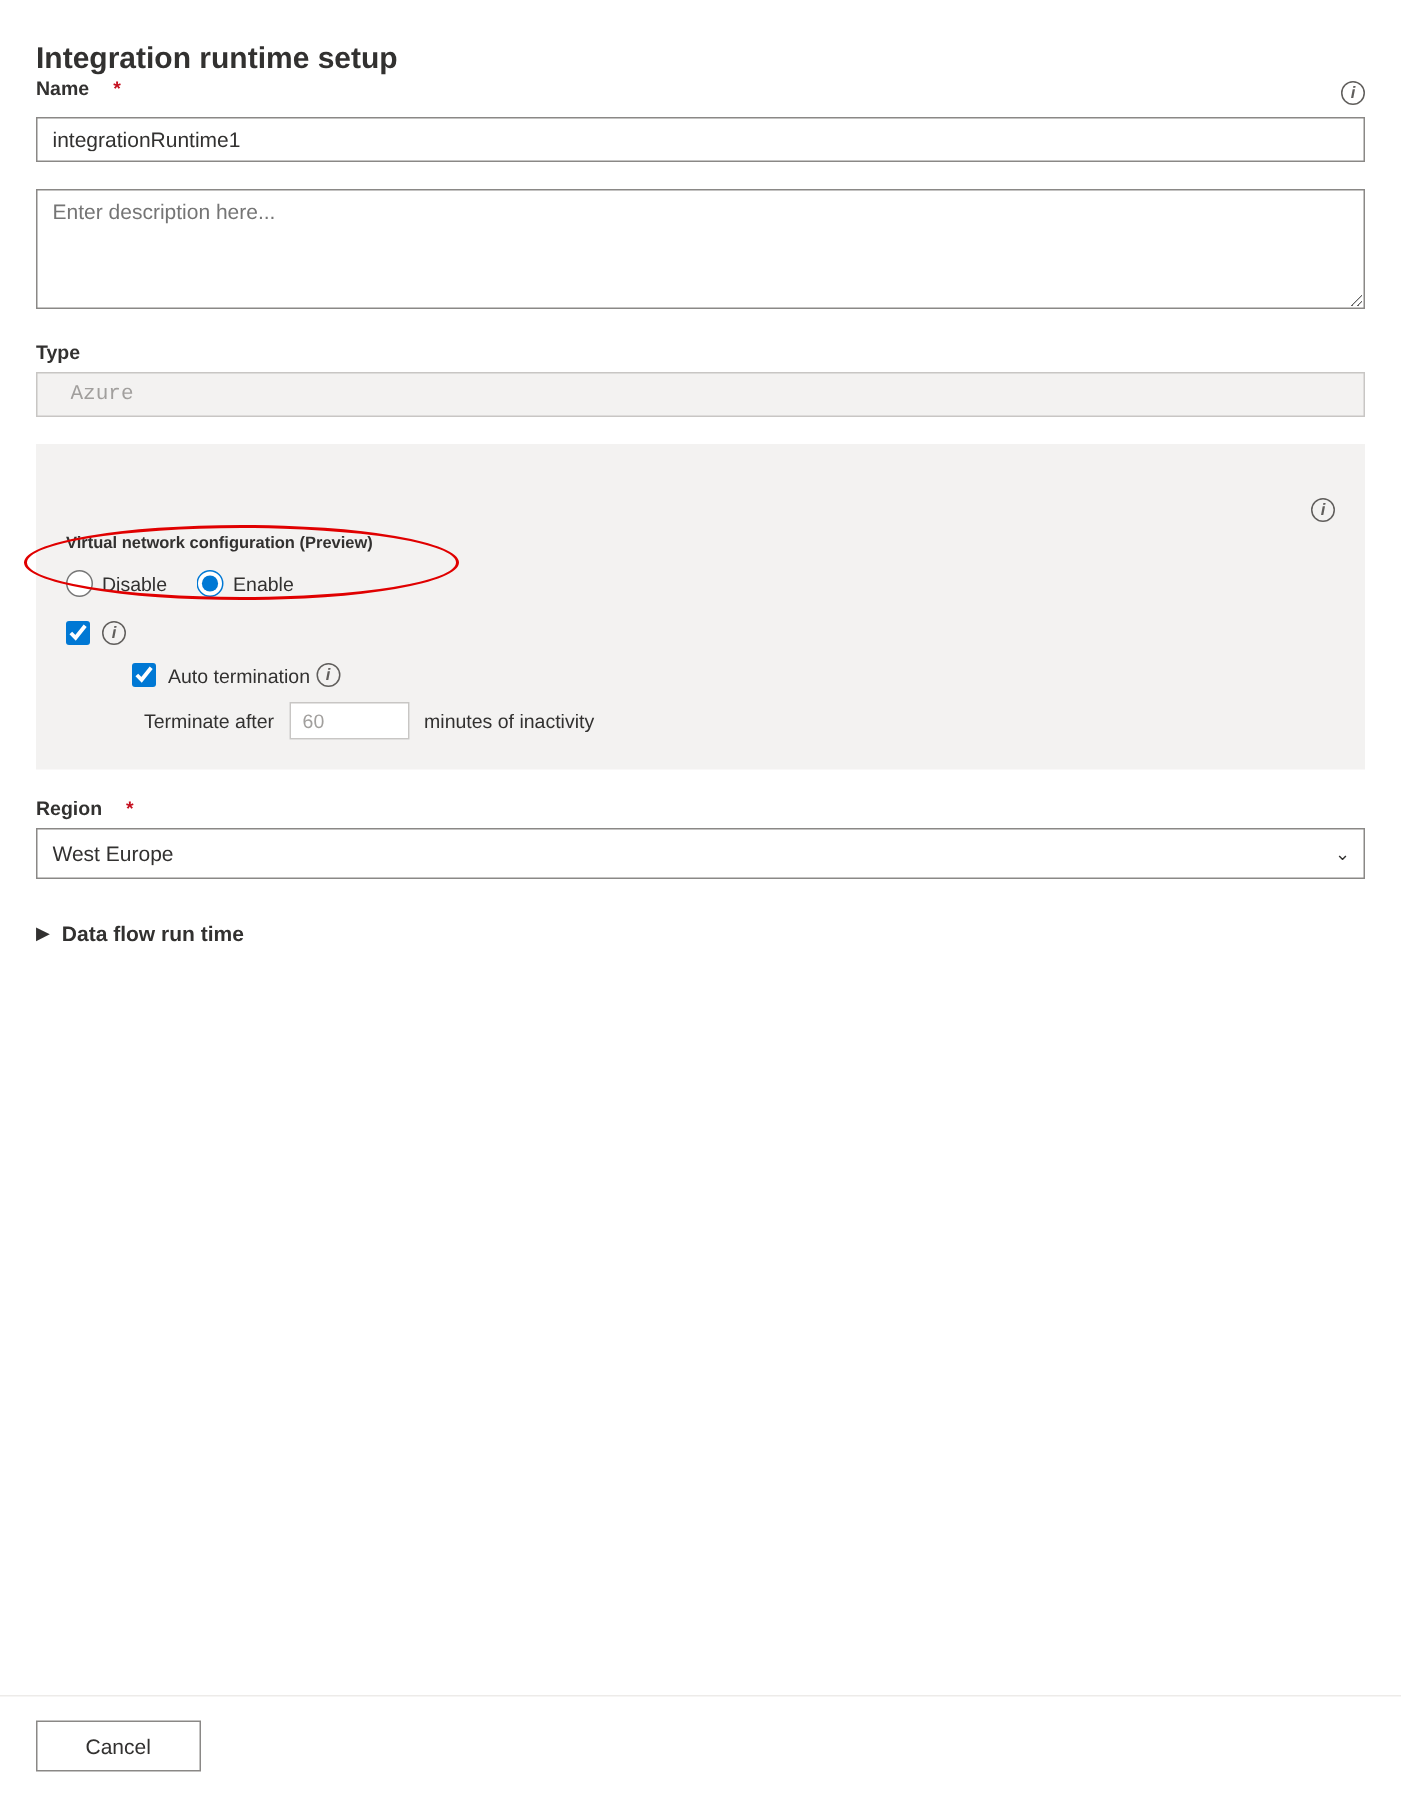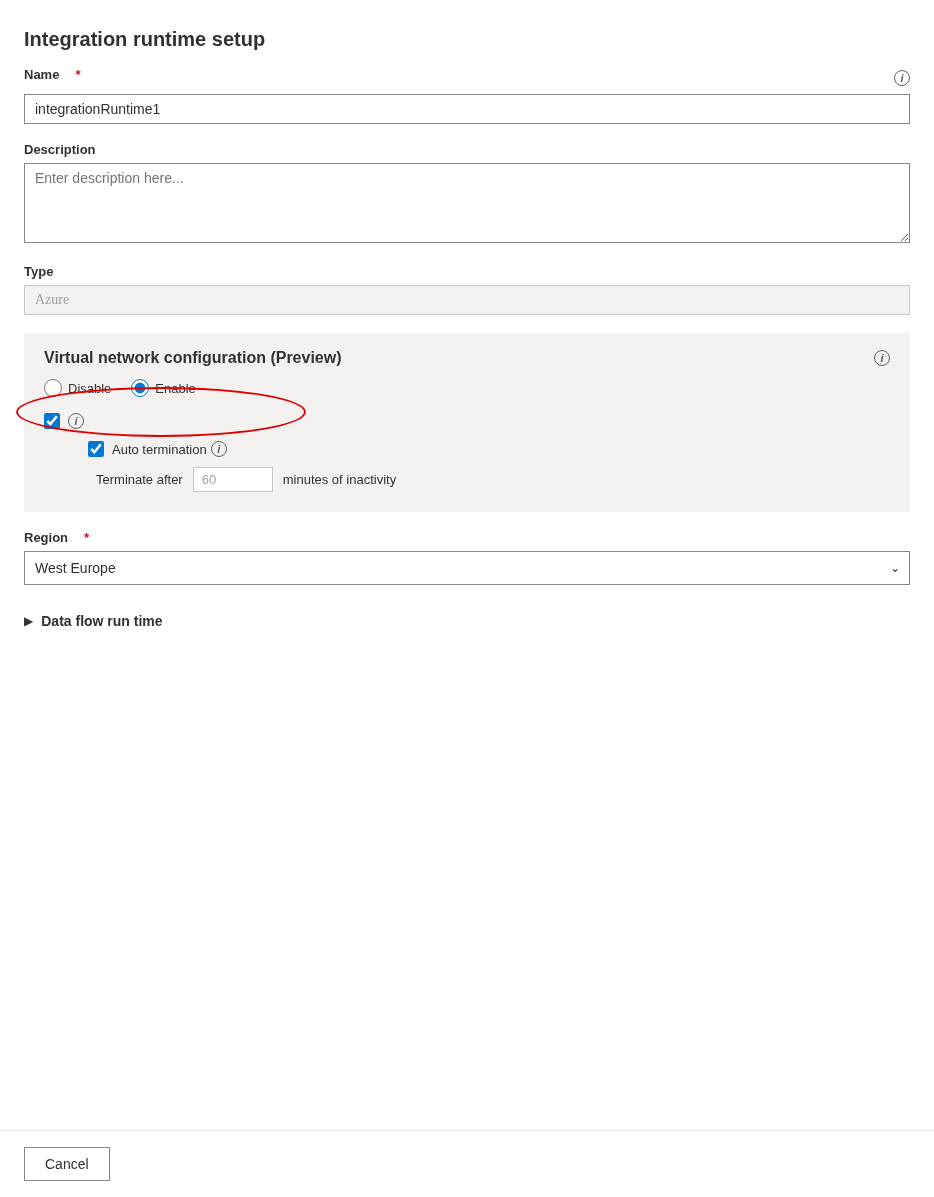--- a/index.html
+++ b/index.html
@@ -18,21 +18,20 @@
       flex: 1;
       padding: 28px 24px 24px 24px;
       display: flex;
       flex-direction: column;
     }
 
     .page-title {
       font-size: 20px;
       font-weight: 600;
       color: #323130;
-      margin-bottom: 16px;
     }
 
     .description-text {
       font-size: 13px;
       color: #323130;
       line-height: 1.5;
       margin-bottom: 24px;
       max-width: 860px;
     }
 
@@ -88,48 +87,49 @@
     }
 
     textarea.text-input {
       resize: vertical;
       min-height: 80px;
     }
 
     .type-input {
       width: 100%;
       border: 1px solid #c8c6c4;
-      padding: 6px 10px;
+      padding: 6px 22px;
       font-size: 14px;
       color: #a19f9d;
       background: #f3f2f1;
       outline: none;
-      font-family: Liberation Serif, serif;
+      font-family: Liberation Mono, monospace;
     }
 
     
     .vnet-section {
       background: #f3f2f1;
       border: none;
       padding: 16px 20px 20px 20px;
       margin-bottom: 18px;
       position: relative;
     }
 
     .vnet-header {
       display: flex;
       justify-content: space-between;
       align-items: center;
       margin-bottom: 12px;
     }
 
     .vnet-title {
-      font-size: 16px;
+      font-size: 11px;
       font-weight: 600;
       color: #323130;
+      margin-top: 44px;
     }
 
     
     .oval-annotation {
       position: absolute;
       top: 54px;
       left: -8px;
       width: 290px;
       height: 50px;
       border: 2.5px solid #e00000;
@@ -302,21 +302,21 @@
       padding: 8px 20px;
       font-size: 14px;
       cursor: pointer;
       font-family: inherit;
     }
 
     .btn-cancel {
       background: #fff;
       color: #323130;
       border: 1px solid #8a8886;
-      padding: 8px 20px;
+      padding: 8px 32px;
       font-size: 14px;
       cursor: pointer;
       font-family: inherit;
     }
   </style>
 </head>
 <body>
 
 <div class="page-wrapper">
 
@@ -328,21 +328,20 @@
       <div class="field-label">
         <span>Name</span>
         <span class="required-star">*</span>
       </div>
       <span class="info-icon">i</span>
     </div>
     <input type="text" class="text-input" value="integrationRuntime1" style="">
   </div>
 
   <div class="field-group">
-    <div class="field-label">Description</div>
     <textarea class="text-input" placeholder="Enter description here..." style=""></textarea>
   </div>
 
   <div class="field-group">
     <div class="field-label">Type</div>
     <input type="text" class="type-input" value="Azure" readonly="" style="">
   </div>
 
   <div class="vnet-section">
 

